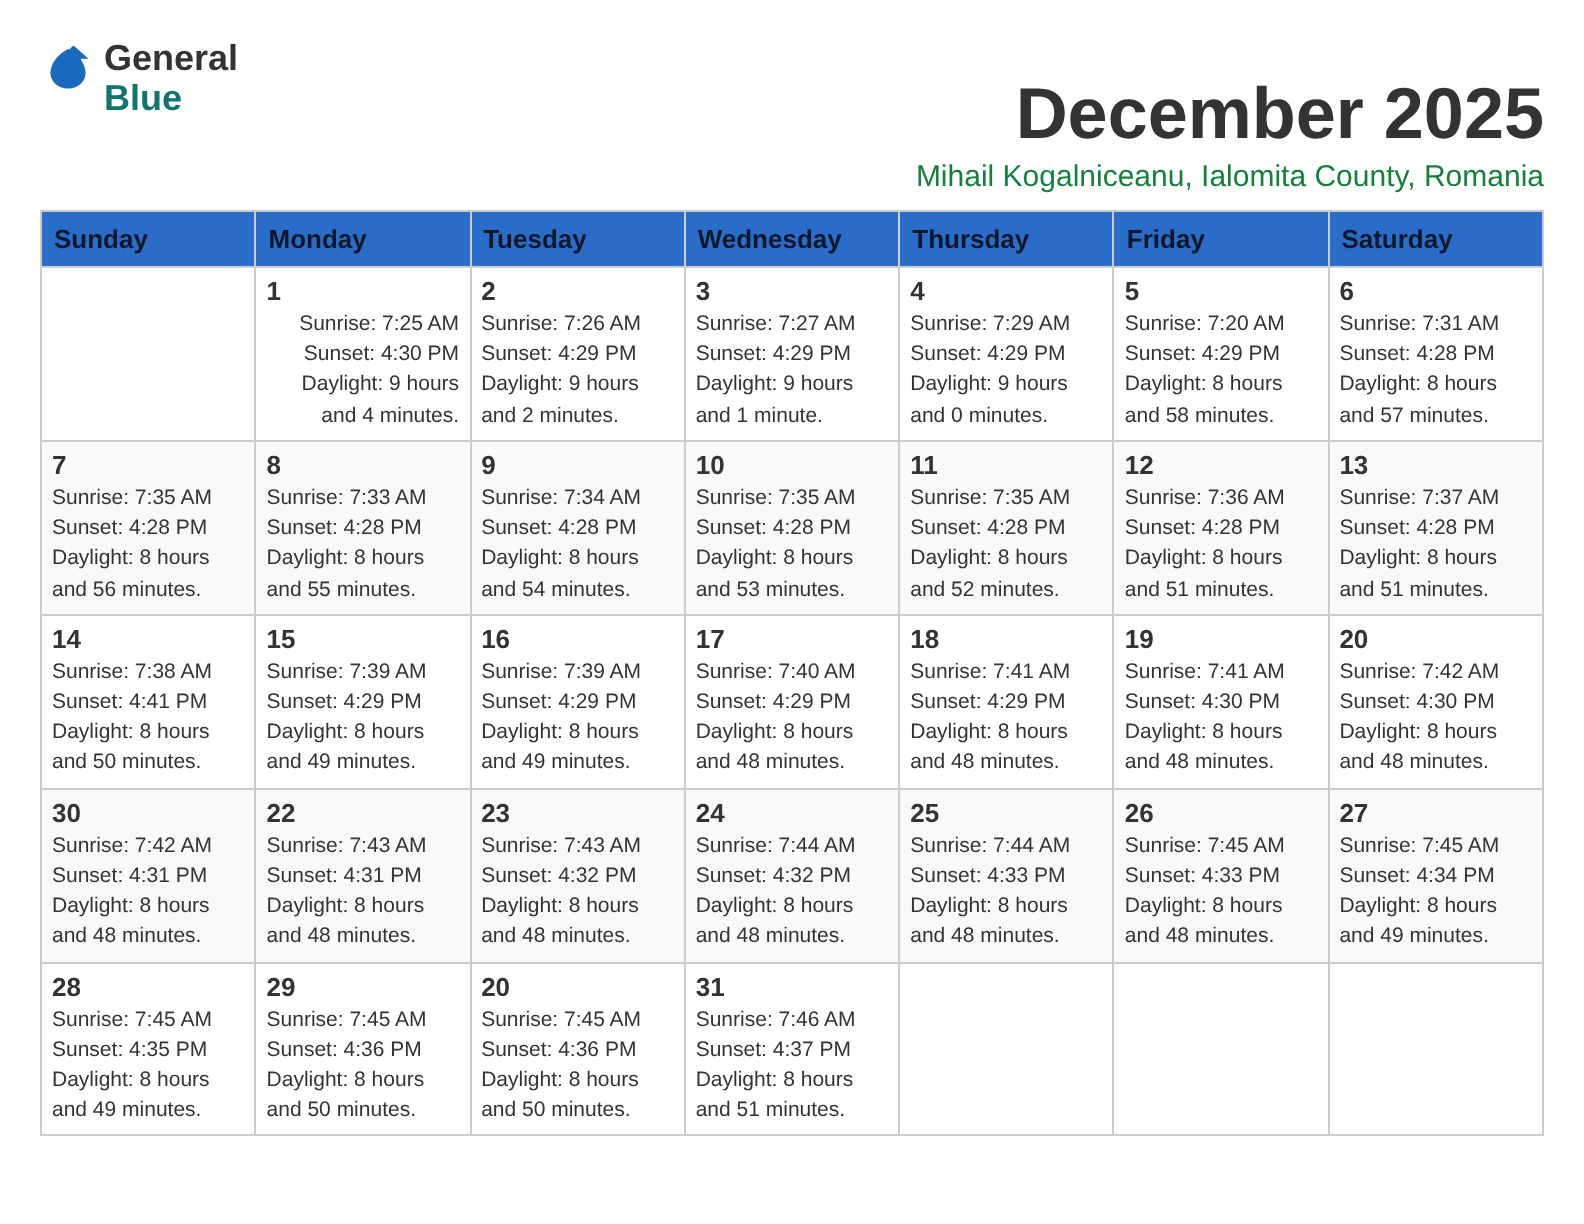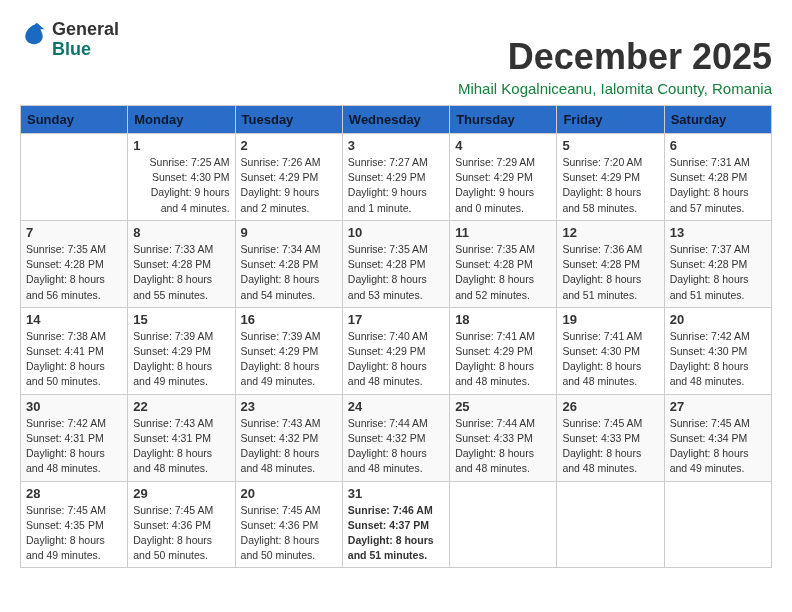--- a/index.html
+++ b/index.html
@@ -336,21 +336,21 @@
         </td>
         <td>
           <div class="day-number">20</div>
           <div class="day-info" style="white-space: pre-line;">Sunrise: 7:45 AM
 Sunset: 4:36 PM
 Daylight: 8 hours
 and 50 minutes.</div>
         </td>
         <td>
           <div class="day-number">31</div>
-          <div class="day-info" style="white-space: pre-line; font-weight: bold;">Sunrise: 7:46 AM
+          <div class="day-info" style="white-space: pre-line;">Sunrise: 7:46 AM
 Sunset: 4:37 PM
 Daylight: 8 hours
 and 51 minutes.</div>
         </td>
         <td class="empty-cell"></td>
         <td class="empty-cell"></td>
         <td class="empty-cell"></td>
       </tr>
     </tbody>
 </table>

